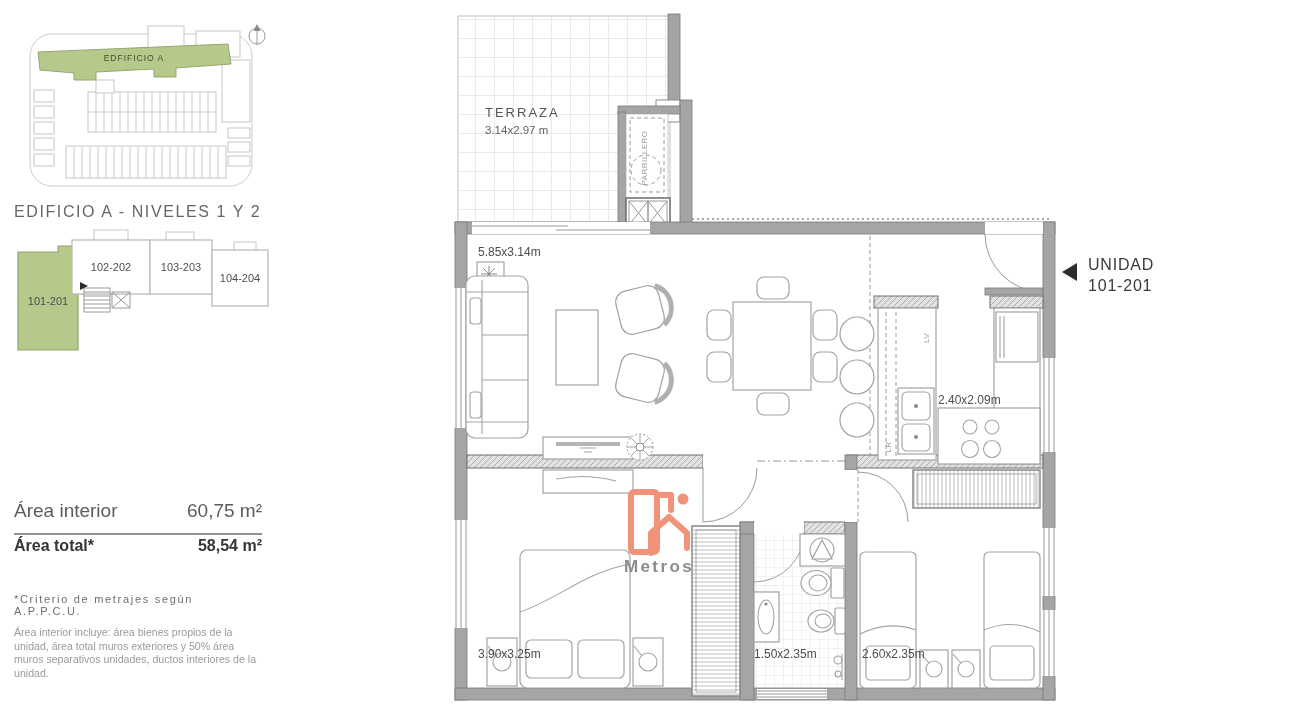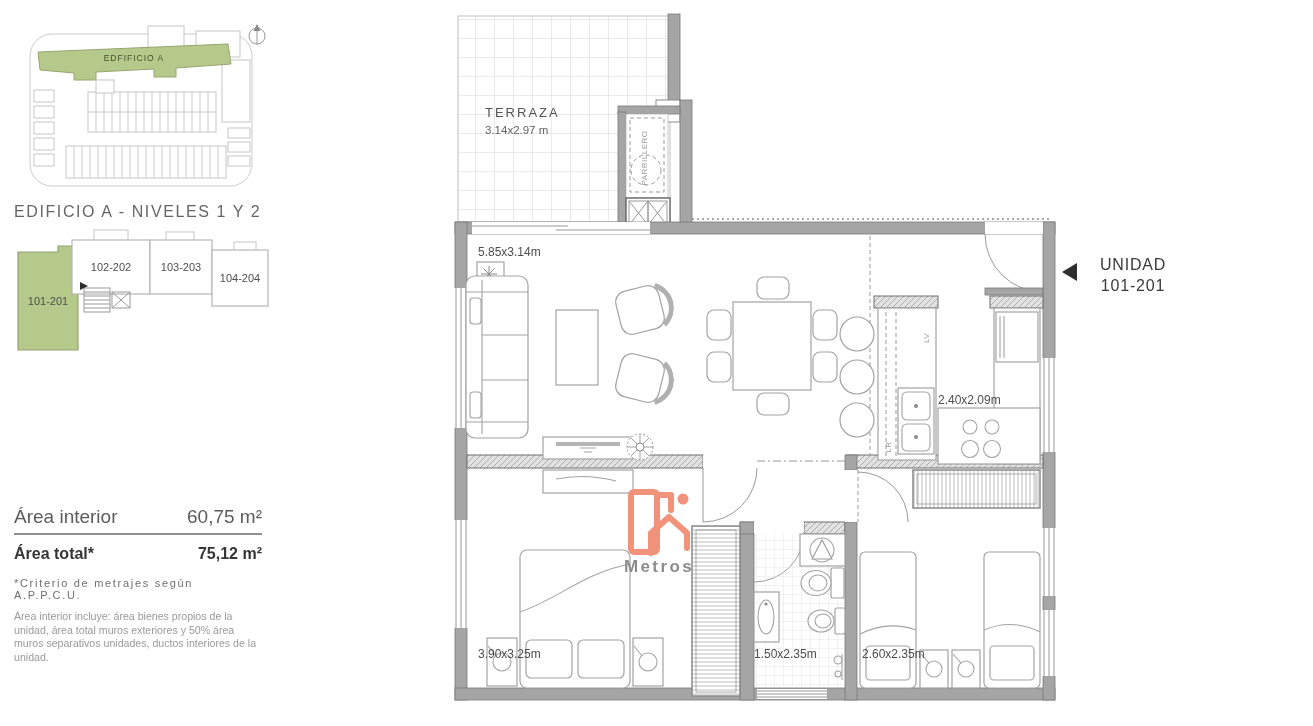--- a/index.html
+++ b/index.html
@@ -10,27 +10,27 @@
   html,body{margin:0;padding:0;background:#ffffff;}
   .canvas{position:relative;width:1196px;height:726px;background:#fff;overflow:hidden;
           font-family:"Liberation Sans",sans-serif;}
   svg{position:absolute;left:0;top:0;}
   svg text{font-family:"Liberation Sans",sans-serif;}
 
   .keyplan-title{position:absolute;left:14px;top:203px;font-size:16px;letter-spacing:1.6px;
                  color:#666;font-weight:400;}
 
   .area-table{position:absolute;left:14px;top:498px;width:248px;}
-  .area-row{display:flex;justify-content:space-between;align-items:center;height:33px;
+  .area-row{display:flex;justify-content:space-between;align-items:flex-start;height:33px;
             border-bottom:2px solid #909090;font-size:19px;color:#5c5c5c;font-weight:400;padding-top:2px;}
   .area-row.total{border-bottom:none;font-weight:bold;color:#353535;font-size:16px;}
-  .fn1{margin-top:7px;font-size:11px;letter-spacing:1.7px;color:#6f6f6f;}
+  .fn1{margin-top:23px;font-size:11px;letter-spacing:1.7px;color:#6f6f6f;}
   .fn2{margin-top:9px;font-size:10.6px;color:#9a9a9a;line-height:1.28;}
 
-  .unit-callout{position:absolute;left:1088px;top:255px;width:90px;text-align:center;
+  .unit-callout{position:absolute;left:1088px;top:255px;width:90px;
                 font-size:16px;color:#3a3a3a;letter-spacing:0.8px;line-height:1.3;}
   .unit-arrow{position:absolute;left:1062px;top:263px;width:0;height:0;
               border-top:9px solid transparent;border-bottom:9px solid transparent;
               border-right:15px solid #2d2d2d;}
 
   
   .wall{fill:var(--wall-gray);stroke:#787878;stroke-width:0.8;}
   .wallH{fill:url(#hatch);stroke:#6f6f6f;stroke-width:1;}
   .furn{fill:#ffffff;stroke:#a3a3a3;stroke-width:1.2;}
   .furnline{fill:none;stroke:#a3a3a3;stroke-width:1.1;}
@@ -422,21 +422,21 @@
 
 <div class="keyplan-title">EDIFICIO A - NIVELES 1 Y 2</div>
 
 <div class="area-table">
   <div class="area-row">
     <span>Área interior</span>
     <span>60,75 m²</span>
   </div>
   <div class="area-row total">
     <span>Área total*</span>
-    <span>75,12 m²</span>
+    <span>58,54 m²</span>
   </div>
   <div class="fn1">*Criterio de metrajes según A.P.P.C.U.</div>
   <div class="fn2">Área interior incluye: área bienes propios de la unidad, área total muros exteriores y 50% área muros separativos unidades, ductos interiores de la unidad.</div>
 
 </div>
 
 <div class="unit-arrow"></div>
 <div class="unit-callout">
   <div>UNIDAD</div>
   <div>101-201</div>

